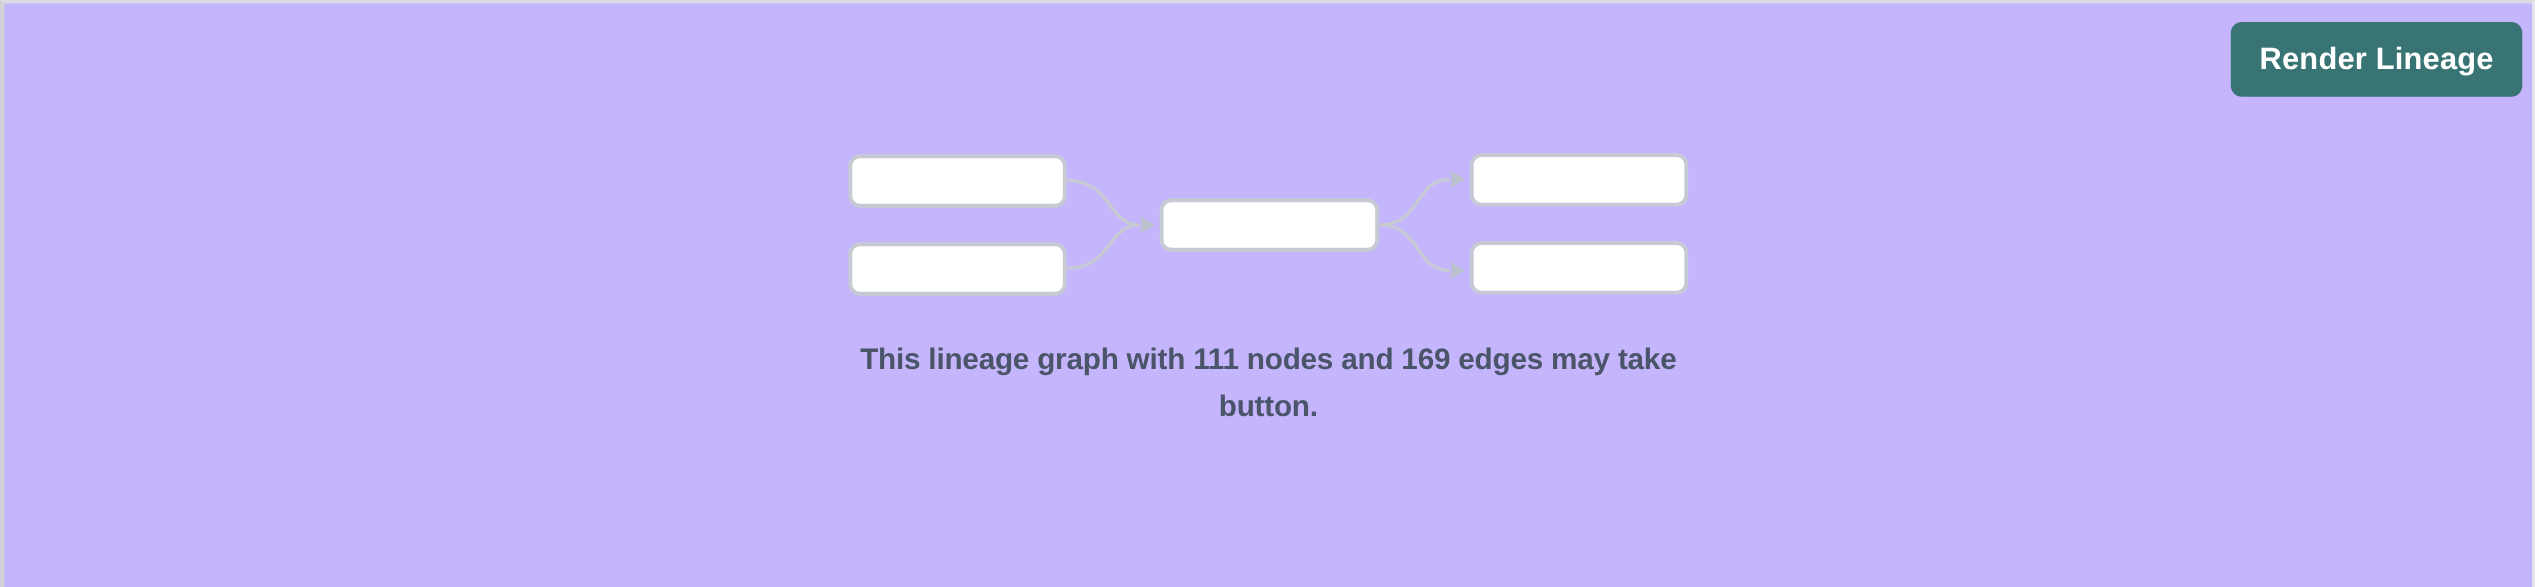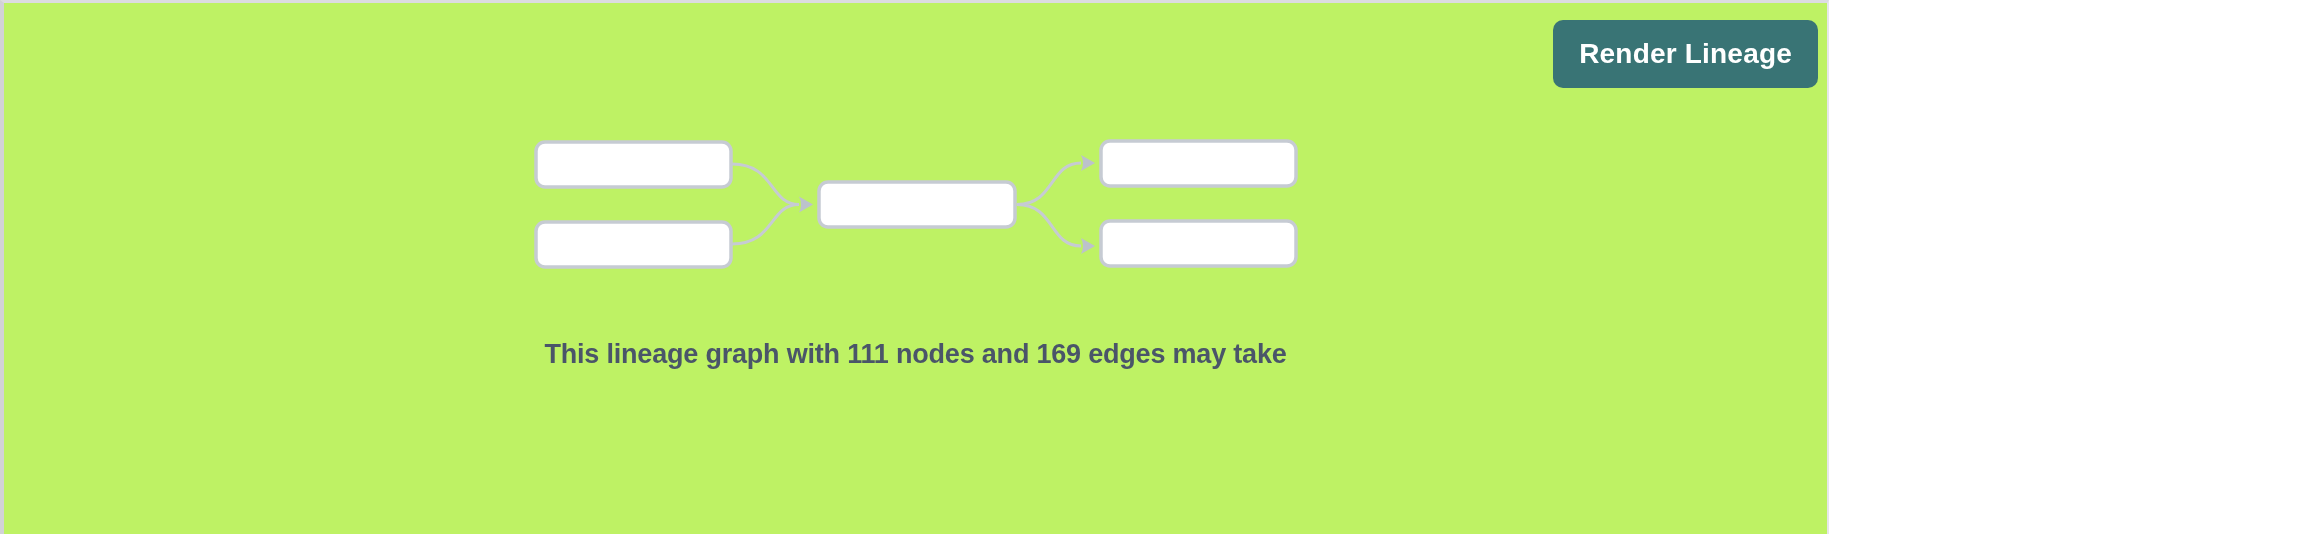--- a/index.html
+++ b/index.html
@@ -3,24 +3,24 @@
 <meta charset="utf-8">
 <style>
   html, body {
     margin: 0;
     padding: 0;
     background: #ffffff;
     font-family: "Liberation Sans", sans-serif;
   }
   .panel {
     position: relative;
-    width: 1829px;
+    width: 2304px;
     height: 534px;
     box-sizing: border-box;
-    background: #bef264;
+    background: #c4b5fd;
     border-top: 3px solid var(--color-top-border, #dcdce0);
     border-left: 4px solid var(--color-left-border, #d2d2d6);
     border-right: 2px solid var(--color-right-border, #e6e6e9);
     overflow: hidden;
   }
   .render-btn {
     position: absolute;
     top: 17px;
     right: 9px;
     height: 68px;
@@ -56,21 +56,21 @@
   .graphic-svg path.edge {
     fill: none;
     stroke: var(--color-graphic-stroke, #c6cbd3);
     stroke-width: 3;
   }
   .graphic-svg path.arrowhead {
     fill: var(--color-arrowhead, #bcc2cc);
     stroke: none;
   }
   .message {
-    margin-top: 64px;
+    margin-top: 36px;
     text-align: center;
     color: var(--color-message-text, #4a5569);
     font-size: 27px;
     font-weight: 700;
     line-height: 43px;
     letter-spacing: -0.2px;
   }
   .message-line {
     white-space: nowrap;
   }
@@ -97,16 +97,17 @@
 
       <rect class="node-box" x="3" y="3" width="195" height="45" rx="9"></rect>
       <rect class="node-box" x="3" y="83" width="195" height="45" rx="9"></rect>
       <rect class="node-box" x="286" y="43" width="196" height="45" rx="9"></rect>
       <rect class="node-box" x="568" y="2" width="195" height="45" rx="9"></rect>
       <rect class="node-box" x="568" y="82" width="195" height="45" rx="9"></rect>
     </svg>
 
     <div class="message">
       <div class="message-line">This lineage graph with 111 nodes and 169 edges may take</div>
+      <div class="message-line">button.</div>
     </div>
 
   </div>
 </div>
 
 </body></html>

